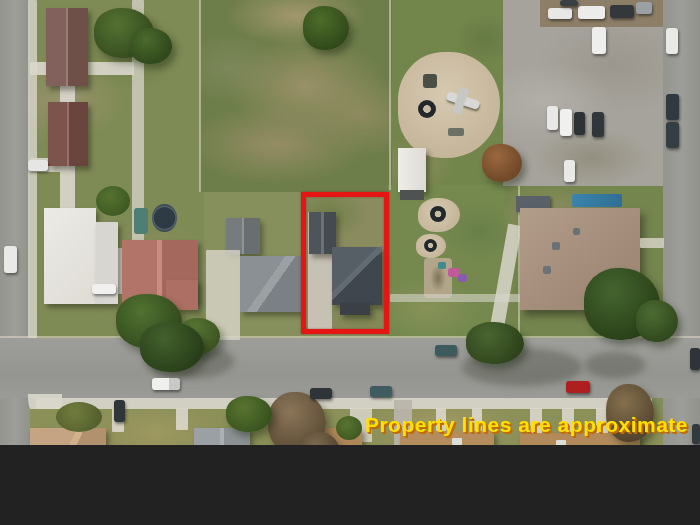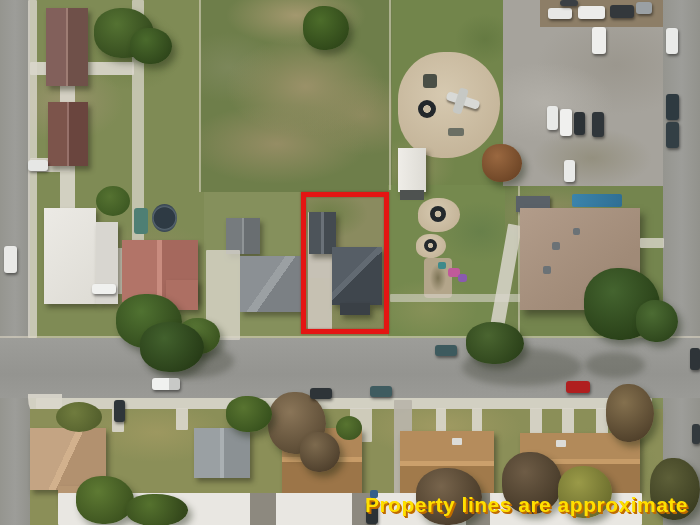--- a/index.html
+++ b/index.html
@@ -1,17 +1,17 @@
 <!DOCTYPE html>
 <html><head>
 <meta charset="utf-8">
 <style>
   html,body{margin:0;padding:0;background:#222;}
   #photo{
-    position:relative;width:700px;height:525px;overflow:hidden;
+    position:relative;width:700px;height:445px;overflow:hidden;
     font-family:"Liberation Sans", sans-serif;
     background:#85905c;
   }
   #photo *{position:absolute;}
   .region{box-shadow:none;}
   .road{background:linear-gradient(180deg,#9d9d99,#949490 60%,#9a9a96);}
   .roadv{background:linear-gradient(90deg,#95958f,#9d9d99 50%,#92928c);}
   .concrete{background:#d9d6cb;opacity:.92;border-radius:1px;}
   .roof{box-shadow:3px 4px 5px rgba(40,40,25,.45);}
   .tree{border-radius:46% 54% 52% 48%;

